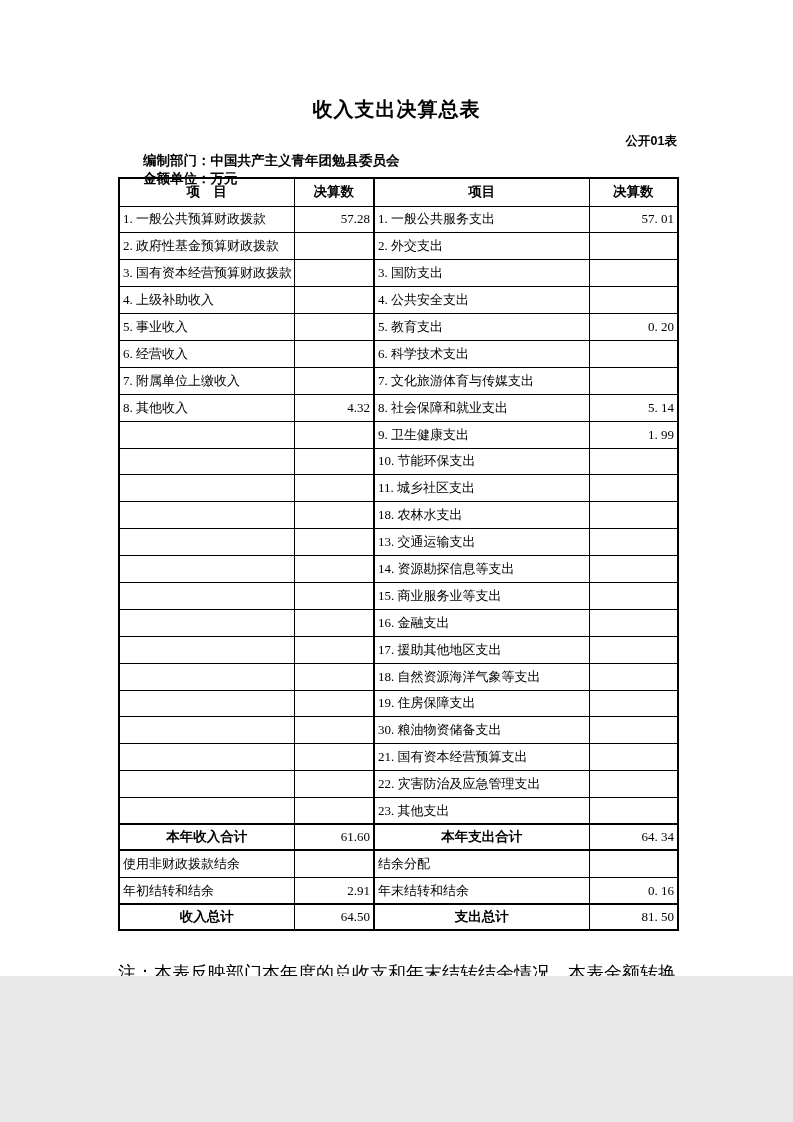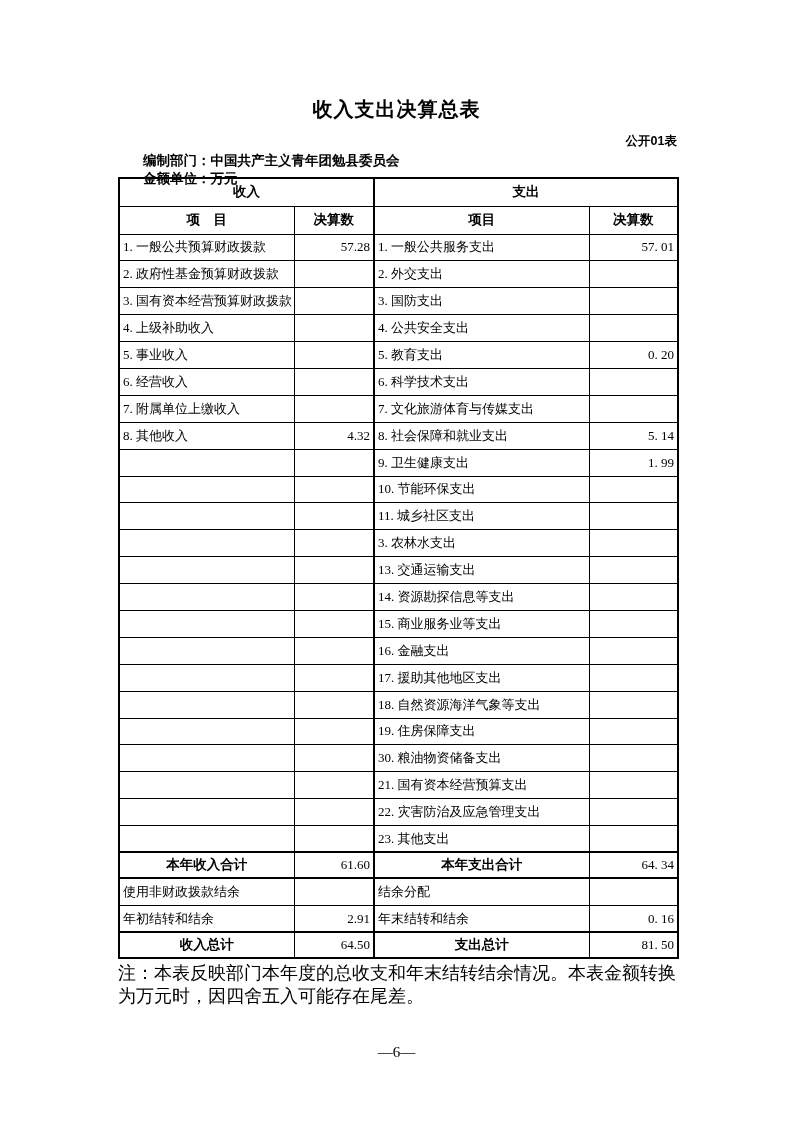--- a/index.html
+++ b/index.html
@@ -1,18 +1,18 @@
 <!DOCTYPE html>
 <html lang="zh"><head>
 <meta charset="utf-8">
 <style>
   html, body { margin:0; padding:0; background:#e8e8e8; }
   .page {
     position:relative;
-    width:793px; height:1122px;
+    width:793px; height:976px;
     margin:0 auto;
     background:#ffffff;
     color:#000000;
     font-family:"Liberation Serif","DejaVu Serif",serif;
     overflow:hidden;
   }
   .doc-title {
     position:absolute; top:96px; left:0; right:0;
     text-align:center;
     font-family:"Liberation Sans","DejaVu Sans",sans-serif;
@@ -85,24 +85,20 @@
   </div>
 
   <table class="main">
     <colgroup>
       <col style="width:175px">
       <col style="width:80px">
       <col style="width:215px">
       <col style="width:89px">
     </colgroup>
     <thead>
-      <tr class="hdr1">
-        <th colspan="2">收入</th>
-        <th colspan="2" class="mid">支出</th>
-      </tr>
       <tr class="hdr2">
         <th>项　目</th>
         <th>决算数</th>
         <th class="mid">项目</th>
         <th>决算数</th>
       </tr>
     </thead>
     <tbody>
         <tr class="data-row">
       <td class="c-item">1. 一般公共预算财政拨款</td>
@@ -166,21 +162,21 @@
     </tr>
         <tr class="data-row">
       <td class="c-item"></td>
       <td class="c-val"></td>
       <td class="c-item mid">11. 城乡社区支出</td>
       <td class="c-val"></td>
     </tr>
         <tr class="data-row">
       <td class="c-item"></td>
       <td class="c-val"></td>
-      <td class="c-item mid">3. 农林水支出</td>
+      <td class="c-item mid">18. 农林水支出</td>
       <td class="c-val"></td>
     </tr>
         <tr class="data-row">
       <td class="c-item"></td>
       <td class="c-val"></td>
       <td class="c-item mid">13. 交通运输支出</td>
       <td class="c-val"></td>
     </tr>
         <tr class="data-row">
       <td class="c-item"></td>

